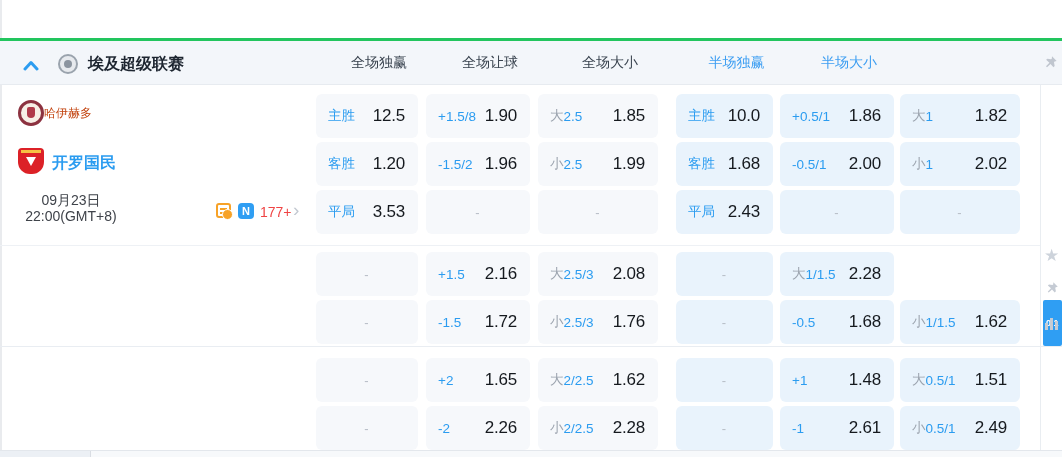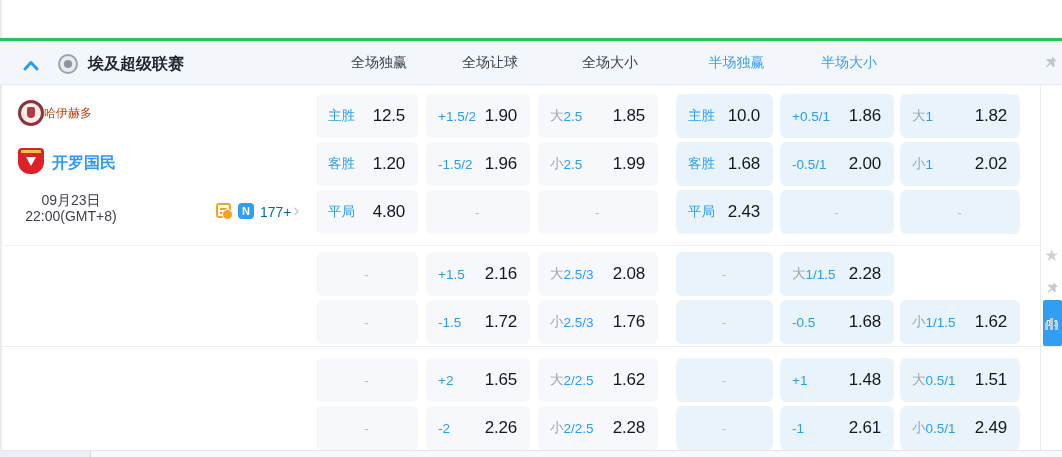--- a/index.html
+++ b/index.html
@@ -72,21 +72,21 @@
     font-size:14px;color:#3f434a;line-height:16px;}
   .sched-icon{position:absolute;left:216px;top:203px;width:15px;height:15px;
     border:2px solid #f7a227;border-radius:3px;box-sizing:border-box;}
   .sched-icon i{position:absolute;left:2px;top:3px;width:7px;height:2px;background:#f7a227;
     box-shadow:0 4px 0 #f7a227;}
   .sched-icon::after{content:"";position:absolute;right:-4px;bottom:-4px;width:9px;height:9px;
     border-radius:50%;background:#f7a227;border:1px solid #fff;}
   .n-badge{position:absolute;left:238px;top:203px;width:16px;height:16px;background:#2f9ef3;
     border-radius:4px;color:#fff;font-size:11px;font-weight:bold;display:flex;
     align-items:center;justify-content:center;}
-  .more-count{position:absolute;left:260px;top:204px;font-size:14px;color:#0369a1;cursor:pointer;}
+  .more-count{position:absolute;left:260px;top:204px;font-size:14px;color:#ef4444;cursor:pointer;}
   .more-chevron{position:absolute;left:293px;top:199px;font-size:19px;color:#c3c9d1;cursor:pointer;}
 
   
   .rail-star{position:absolute;left:1044px;top:245px;font-size:17px;color:#cdd3db;cursor:pointer;}
   .rail-pin{position:absolute;left:1044px;top:281px;cursor:pointer;}
   .corner-badge{position:absolute;left:1043px;top:300px;height:30px;padding:8px 3px;background:#2f9ef3;
     border-radius:2px;color:#fff;font-size:9px;font-weight:bold;display:flex;align-items:center;cursor:pointer;}
   .rail-bars{position:absolute;left:1045px;top:318px;display:flex;align-items:flex-end;gap:2px;
     height:12px;cursor:pointer;}
   .rail-bars i{display:block;width:3px;background:#c5cbd4;}
@@ -149,21 +149,21 @@
 
         <div class="cell full">
 
           <span class="hc">主胜</span>
           <span class="val">12.5</span>
 
         </div>
 
         <div class="cell full">
 
-          <span class="hc">+1.5/2</span>
+          <span class="hc">+1.5/8</span>
           <span class="val">1.90</span>
 
         </div>
 
         <div class="cell full">
           <span class="pre">大</span>
           <span class="hc">2.5</span>
           <span class="val">1.85</span>
 
         </div>
@@ -231,21 +231,21 @@
           <span class="hc">1</span>
           <span class="val">2.02</span>
 
         </div>
       </div>
     <div class="orow">
 
         <div class="cell full">
 
           <span class="hc">平局</span>
-          <span class="val">4.80</span>
+          <span class="val">3.53</span>
 
         </div>
 
         <div class="cell full">
 
           <span class="dash">-</span>
         </div>
 
         <div class="cell full">
 

